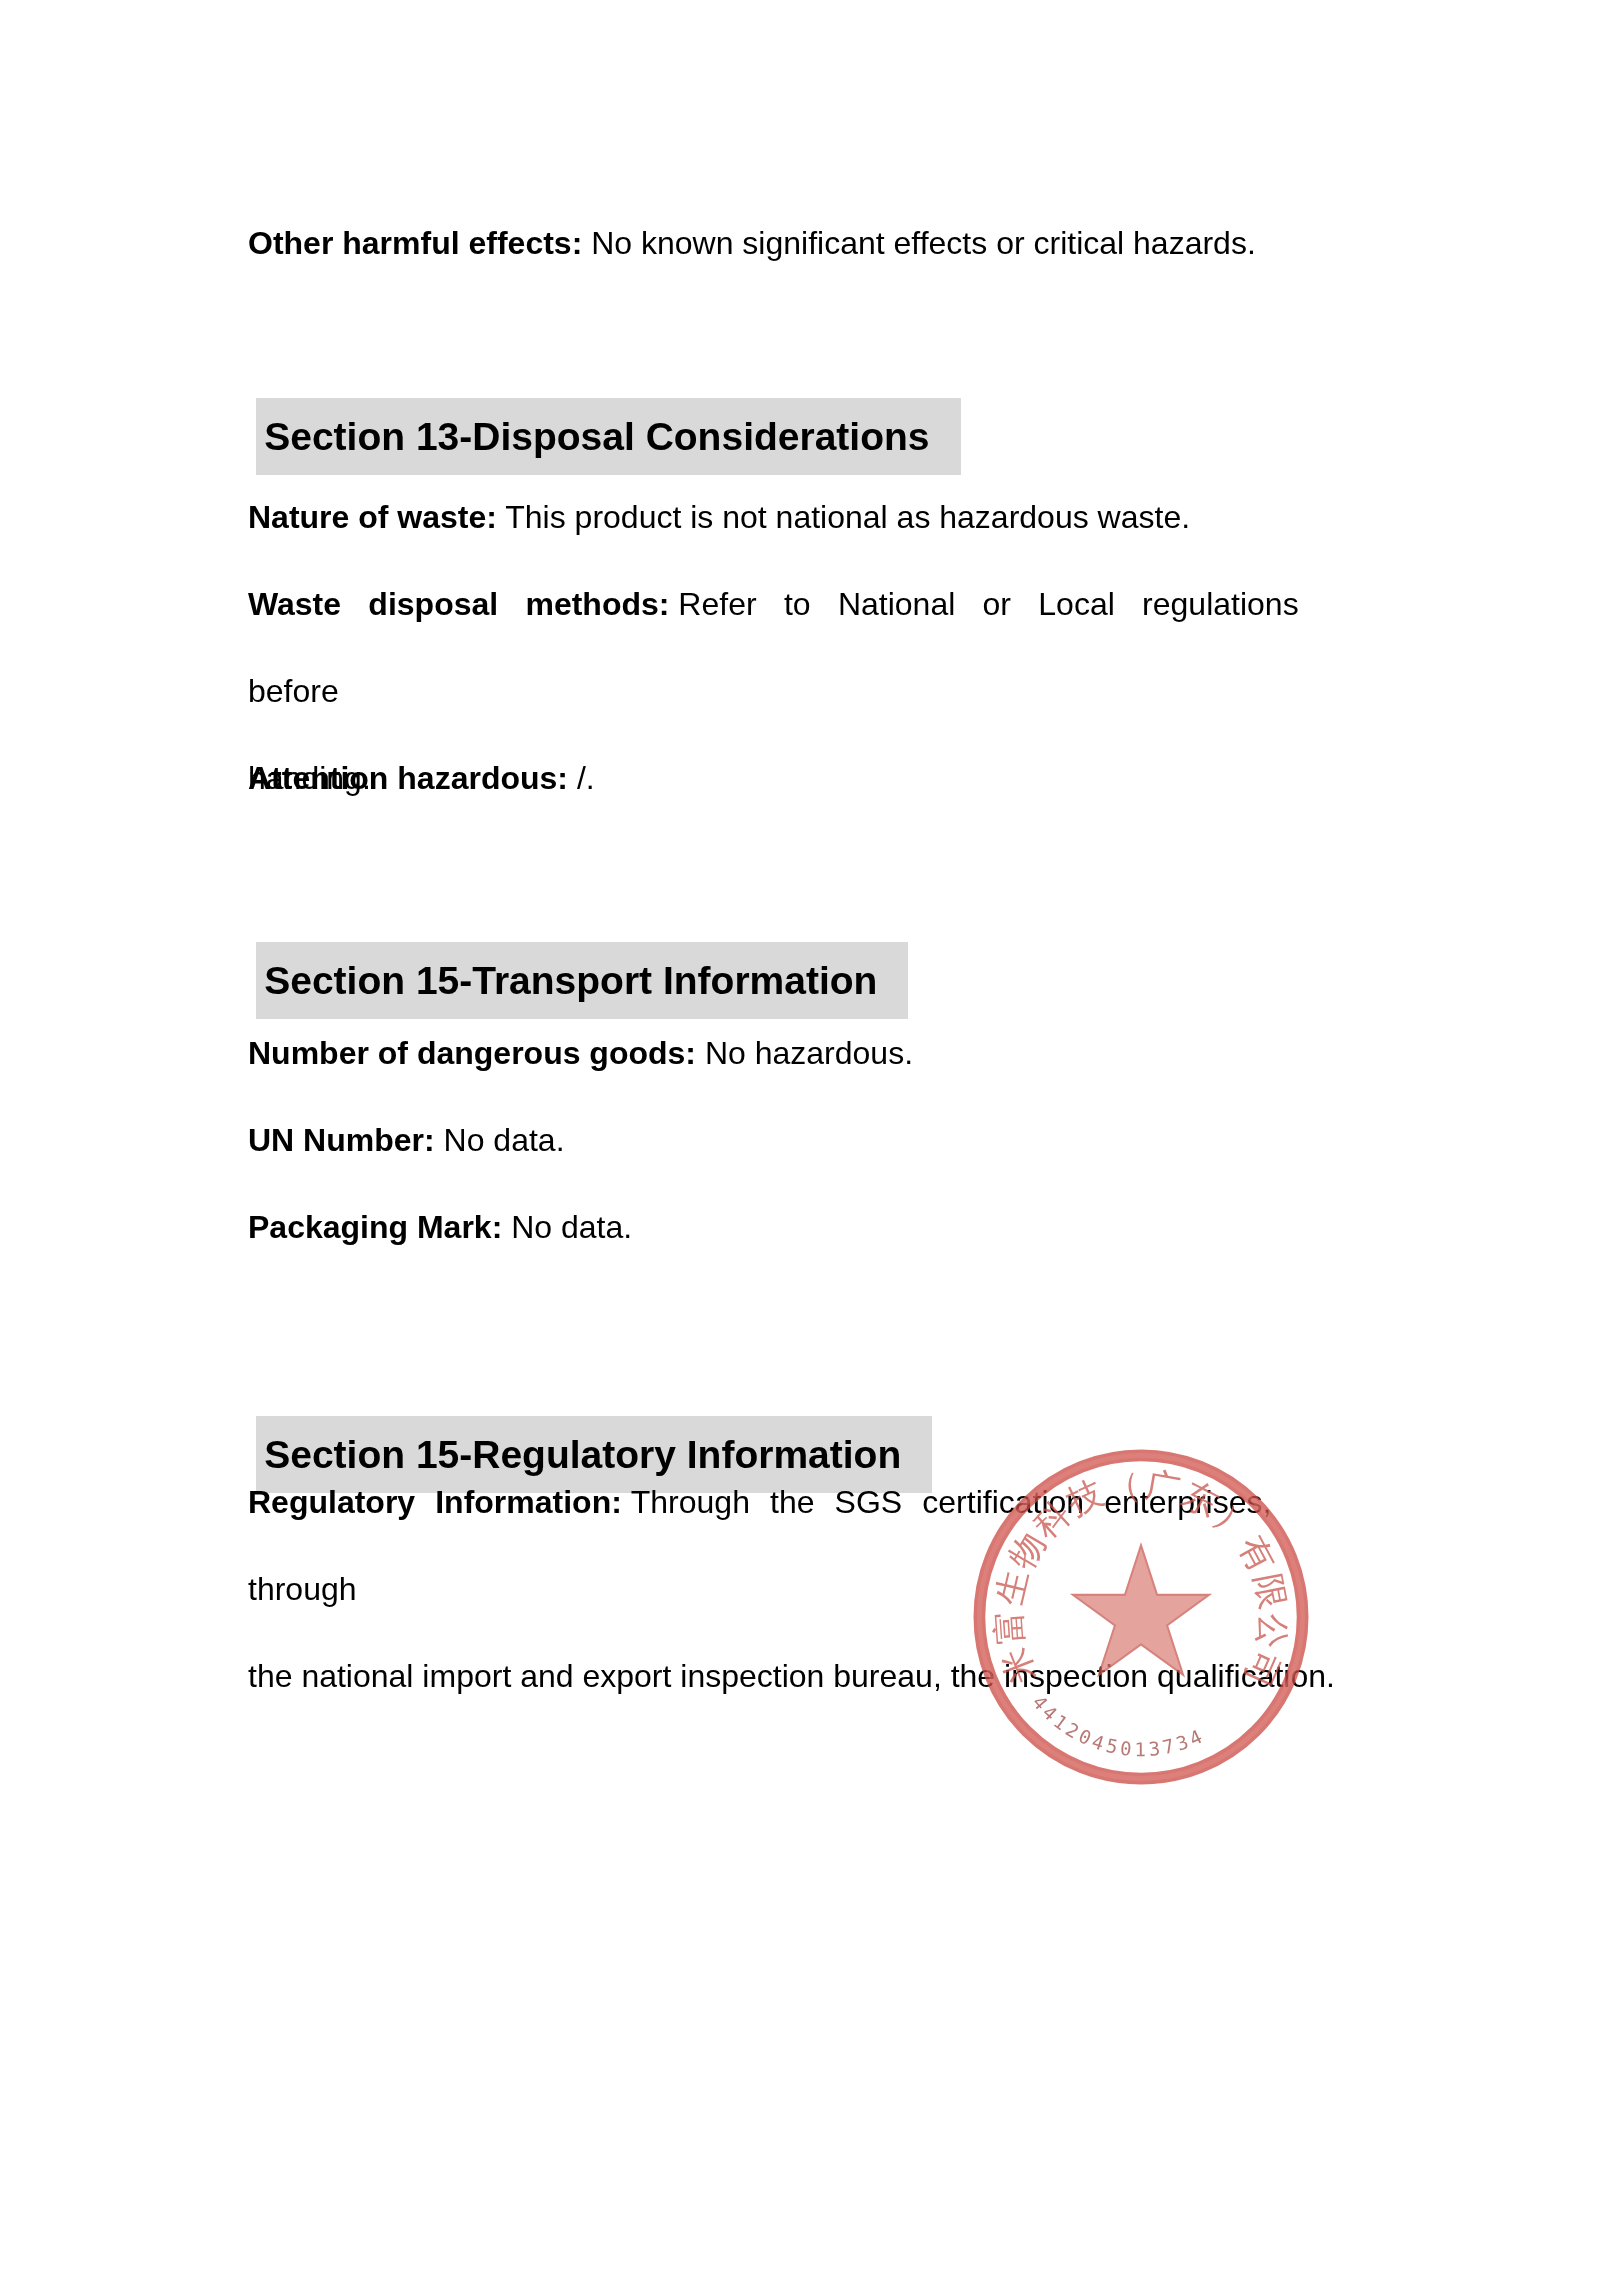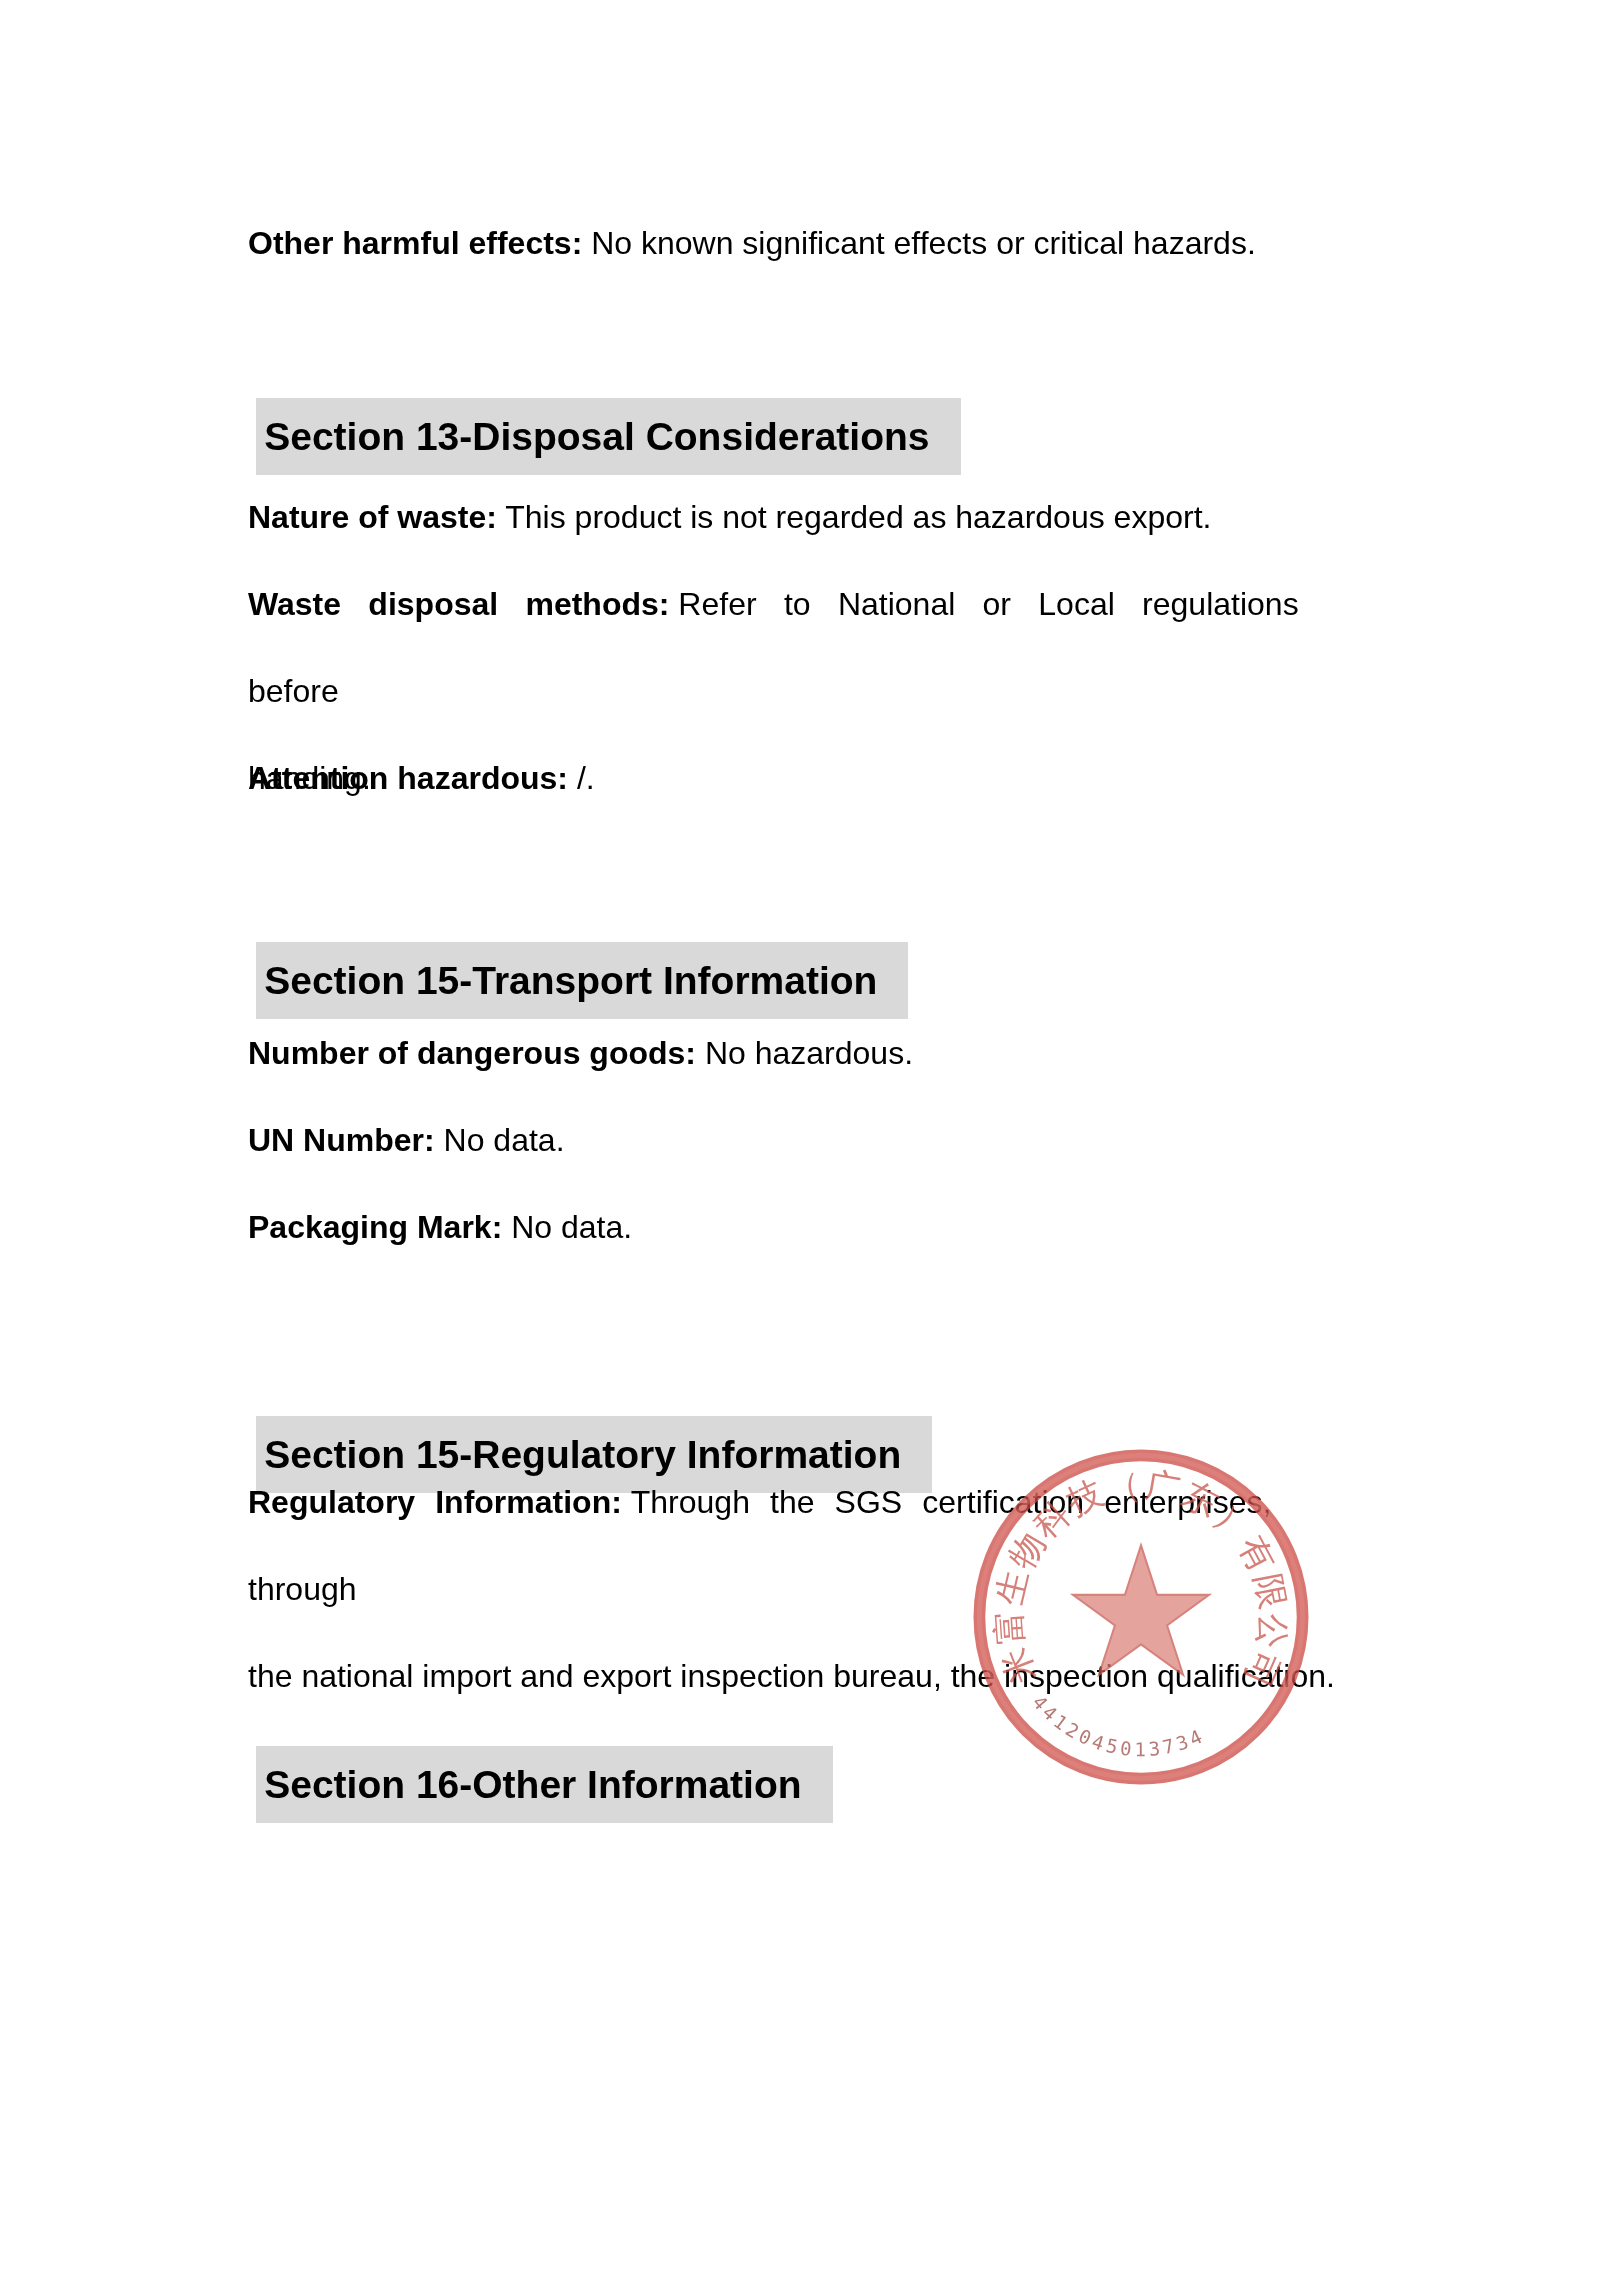--- a/index.html
+++ b/index.html
@@ -69,21 +69,21 @@
 
   <p class="line" style="top:200px">
     <span class="b">Other harmful effects:</span>
     <span>No known significant effects or critical hazards.</span>
   </p>
 
   <h2 class="heading" style="top:382px">Section 13-Disposal Considerations</h2>
 
   <p class="line" style="top:474px">
     <span class="b">Nature of waste:</span>
-    <span>This product is not regarded as hazardous export.</span>
+    <span>This product is not national as hazardous waste.</span>
   </p>
 
   <p class="line" style="top:561px">
     <span class="b wj">Waste disposal methods:</span>
     <span class="wj">Refer to National or Local regulations before</span><br>
     <span>handing.</span>
   </p>
 
   <p class="line" style="top:735px">
     <span class="b">Attention hazardous:</span>
@@ -108,21 +108,20 @@
   </p>
 
   <h2 class="heading" style="top:1400px">Section 15-Regulatory Information</h2>
 
   <p class="line" style="top:1459px">
     <span class="b rj">Regulatory Information:</span>
     <span class="rj">Through the SGS certification enterprises, through</span><br>
     <span>the national import and export inspection bureau, the inspection qualification.</span>
   </p>
 
-  <h2 class="heading" style="top:1730px">Section 16-Other Information</h2>
 
   <svg class="stamp" viewBox="-350 -350 700 700" aria-hidden="true">
 
     <circle cx="0" cy="0" r="316" fill="none" stroke="#cc4b43" stroke-width="23" opacity="0.82"></circle>
     <circle cx="0" cy="0" r="316" fill="none" stroke="#e2837c" stroke-width="9" opacity="0.45"></circle>
 
     <path d="M 0,-140 L 31.4,-43.3 L 133.1,-43.3 L 50.9,16.5 L 82.3,113.3 L 0,53.5 L -82.3,113.3 L -50.9,16.5 L -133.1,-43.3 L -31.4,-43.3 Z" fill="#dd837b" opacity="0.8" stroke="#c9574f" stroke-width="4"></path>
     <defs>
       <path id="namePath" d="M -203.5 117.5 A 235 235 0 1 1 203.5 117.5" fill="none"></path>
       <path id="serialPath" d="M -222.8 156.1 A 272 272 0 0 0 222.8 156.1" fill="none"></path>

